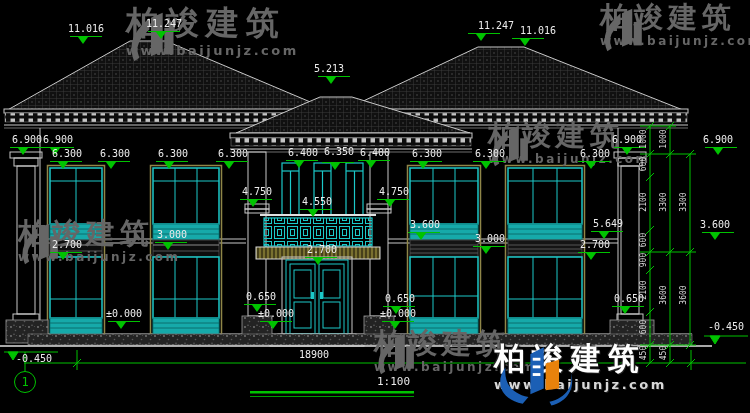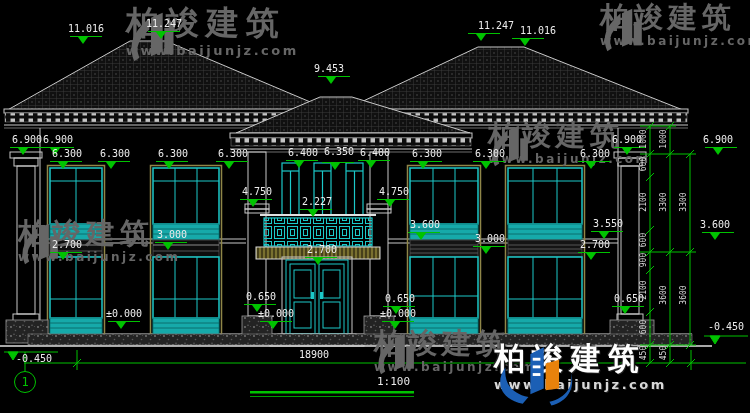--- a/index.html
+++ b/index.html
@@ -349,21 +349,21 @@
   <div class="wtxt">
     <span class="chars">柏竣建筑</span>
     <span class="url">www.baijunjz.com</span>
   </div>
 </div>
 
 <div class="lbl" style="left:68px;top:24px;">11.016</div>
 <div class="em" style="left:70px;top:36px;"></div>
 <div class="lbl" style="left:146px;top:19px;">11.247</div>
 <div class="em" style="left:148px;top:31px;"></div>
-<div class="lbl" style="left:314px;top:64px;">9.453</div>
+<div class="lbl" style="left:314px;top:64px;">5.213</div>
 <div class="em" style="left:318px;top:76px;"></div>
 <div class="lbl" style="left:478px;top:21px;">11.247</div>
 <div class="em" style="left:468px;top:33px;"></div>
 <div class="lbl" style="left:520px;top:26px;">11.016</div>
 <div class="em" style="left:512px;top:38px;"></div>
 
 <div class="lbl" style="left:12px;top:135px;">6.900</div>
 <div class="lbl" style="left:43px;top:135px;">6.900</div>
 <div class="em" style="left:10px;top:147px;"></div>
 <div class="em" style="left:42px;top:147px;"></div>
@@ -390,28 +390,28 @@
 
 <div class="lbl" style="left:412px;top:149px;">6.300</div>
 <div class="em" style="left:410px;top:161px;"></div>
 <div class="lbl" style="left:475px;top:149px;">6.300</div>
 <div class="em" style="left:473px;top:161px;"></div>
 <div class="lbl" style="left:580px;top:149px;">6.300</div>
 <div class="em" style="left:578px;top:161px;"></div>
 
 <div class="lbl" style="left:242px;top:187px;">4.750</div>
 <div class="em" style="left:240px;top:199px;"></div>
-<div class="lbl" style="left:302px;top:197px;">2.227</div>
+<div class="lbl" style="left:302px;top:197px;">4.550</div>
 <div class="em" style="left:300px;top:209px;"></div>
 <div class="lbl" style="left:379px;top:187px;">4.750</div>
 <div class="em" style="left:377px;top:199px;"></div>
 
 <div class="lbl" style="left:410px;top:220px;">3.600</div>
 <div class="em" style="left:408px;top:232px;"></div>
-<div class="lbl" style="left:593px;top:219px;">3.550</div>
+<div class="lbl" style="left:593px;top:219px;">5.649</div>
 <div class="em" style="left:591px;top:231px;"></div>
 <div class="lbl" style="left:700px;top:220px;">3.600</div>
 <div class="em" style="left:702px;top:232px;"></div>
 
 <div class="lbl" style="left:157px;top:230px;">3.000</div>
 <div class="em" style="left:155px;top:242px;"></div>
 <div class="lbl" style="left:475px;top:234px;">3.000</div>
 <div class="em" style="left:473px;top:246px;"></div>
 
 <div class="lbl" style="left:52px;top:240px;">2.700</div>

